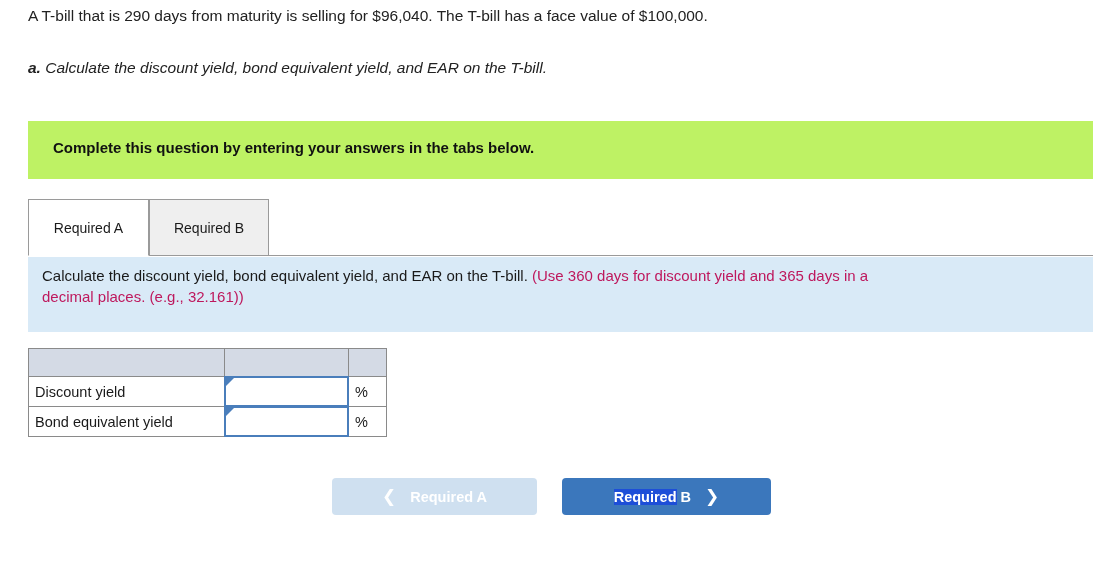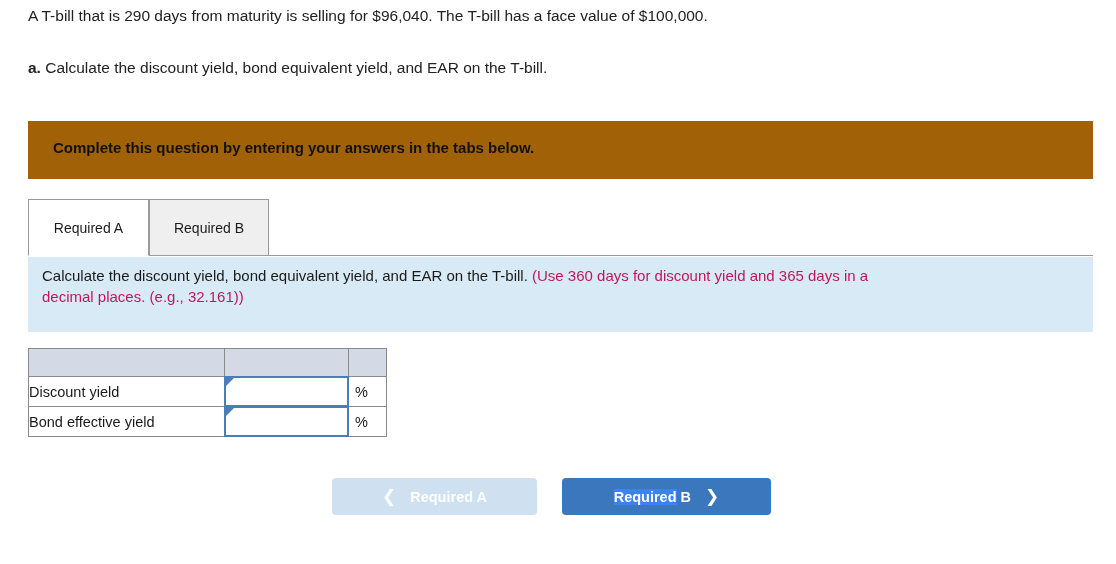--- a/index.html
+++ b/index.html
@@ -22,31 +22,31 @@
     left: 22px;
     top: 3px;
     width: 1072px;
     font-size: 15.5px;
     line-height: 26px;
     color: #222222;
     margin-left: 6px;
   }
   .problem .stem { display: block; }
   .problem .parts { display: block; margin-top: 26px; }
-  .problem .part { display: block; }
+  .problem .part { display: block; font-style: italic; }
   .problem .part b { font-weight: bold; }
 
   
   .banner {
     position: absolute;
     left: 28px;
     top: 121px;
     width: 1065px;
     height: 58px;
-    background: #a16207;
+    background: #bef264;
     box-sizing: border-box;
   }
   .banner-text {
     position: absolute;
     left: 25px;
     top: 18px;
     font-size: 15px;
     font-weight: bold;
     color: #111111;
     white-space: nowrap;
@@ -134,20 +134,21 @@
   }
   .col-label { width: 196px; }
   .col-input { width: 124px; }
   .col-unit  { width: 38px; }
 
   .answer-table tr.header td {
     background: #d4dae5;
     height: 27px;
   }
   .answer-table td.label {
+    padding-left: 6px;
     white-space: nowrap;
   }
   .answer-table td.unit {
     padding-left: 6px;
   }
   .answer-table td.inputcell {
     position: relative;
     background: #ffffff;
     padding: 0;
   }
@@ -210,21 +211,21 @@
     top: 478px;
     width: 209px;
     background: #3b77bc;
   }
   .chev {
     font-size: 17px;
     font-weight: normal;
     line-height: 1;
   }
   .sel {
-    background: #3b82f6;
+    background: #1d4ed8;
     color: #ffffff;
   }
 </style>
 </head>
 <body>
 
 <div class="problem">
   <span class="stem">A T-bill that is 290 days from maturity is selling for $96,040. The T-bill has a face value of $100,000.</span>
   <span class="parts">
     <span class="part"><b>a.</b><span> Calculate the discount yield, bond equivalent yield, and EAR on the T-bill.</span></span>
@@ -264,21 +265,21 @@
 
     <tr>
       <td class="label">Discount yield</td>
       <td class="inputcell">
         <div class="cellbox"></div>
       </td>
       <td class="unit">%</td>
     </tr>
 
     <tr>
-      <td class="label">Bond effective yield</td>
+      <td class="label">Bond equivalent yield</td>
       <td class="inputcell">
         <div class="cellbox"></div>
       </td>
       <td class="unit">%</td>
     </tr>
 
   </tbody>
 </table>
 
 <div class="navbtn prev">

